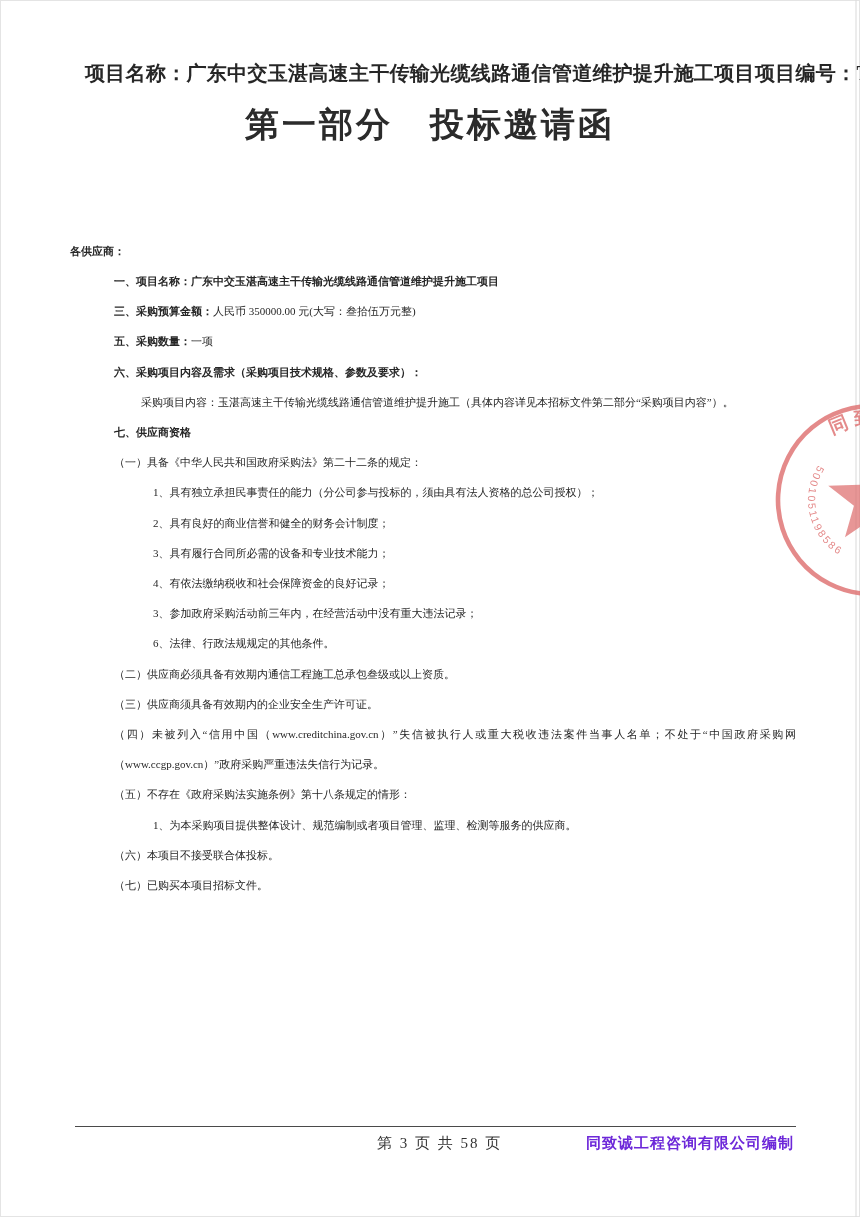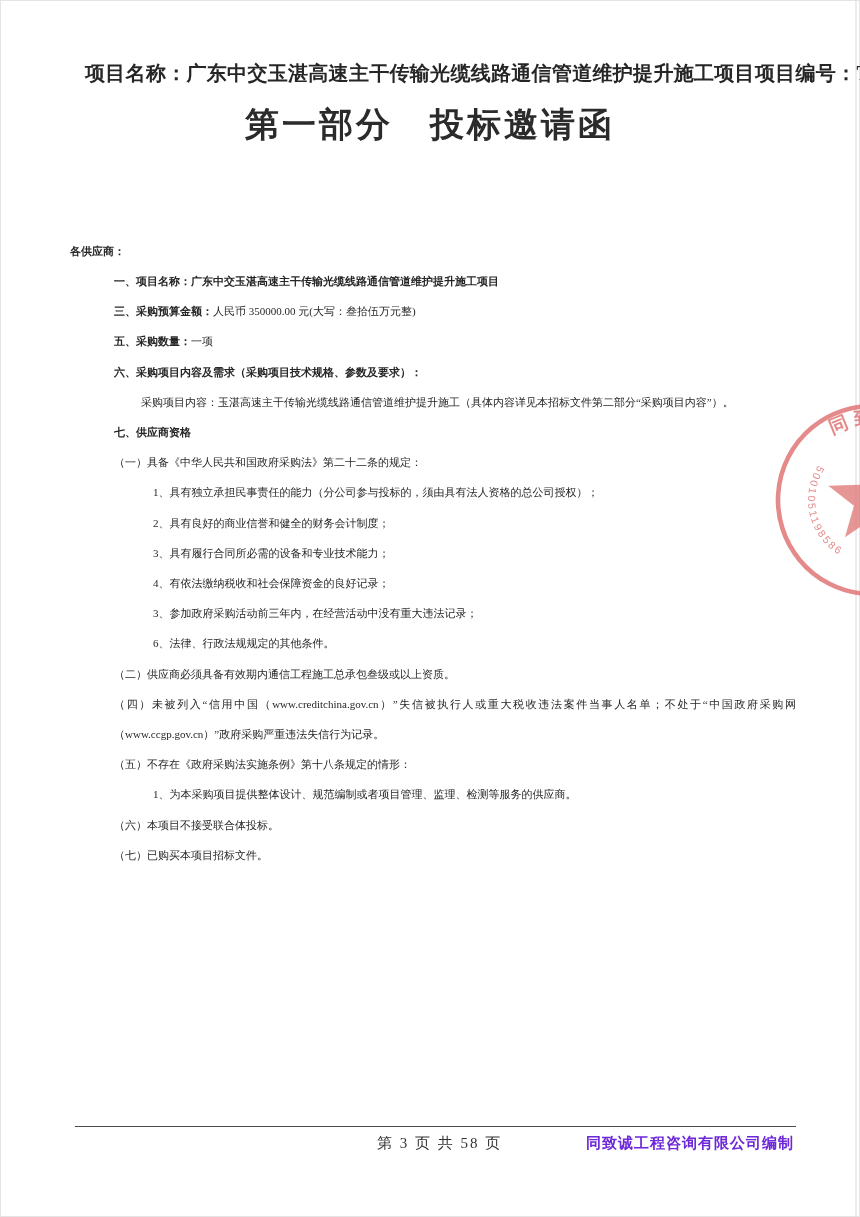--- a/index.html
+++ b/index.html
@@ -97,20 +97,21 @@
   <div class="line para-indent"><span class="lbl"></span><span>采购项目内容：玉湛高速主干传输光缆线路通信管道维护提升施工（具体内容详见本招标文件第二部分“采购项目内容”）。</span></div>
   <div class="line"><span class="lbl">七、供应商资格</span><span></span></div>
   <div class="line"><span class="lbl"></span><span>（一）具备《中华人民共和国政府采购法》第二十二条的规定：</span></div>
   <div class="line sub"><span class="lbl"></span><span>1、具有独立承担民事责任的能力（分公司参与投标的，须由具有法人资格的总公司授权）；</span></div>
   <div class="line sub"><span class="lbl"></span><span>2、具有良好的商业信誉和健全的财务会计制度；</span></div>
   <div class="line sub"><span class="lbl"></span><span>3、具有履行合同所必需的设备和专业技术能力；</span></div>
   <div class="line sub"><span class="lbl"></span><span>4、有依法缴纳税收和社会保障资金的良好记录；</span></div>
   <div class="line sub"><span class="lbl"></span><span>3、参加政府采购活动前三年内，在经营活动中没有重大违法记录；</span></div>
   <div class="line sub"><span class="lbl"></span><span>6、法律、行政法规规定的其他条件。</span></div>
   <div class="line"><span class="lbl"></span><span>（二）供应商必须具备有效期内通信工程施工总承包叁级或以上资质。</span></div>
+  <div class="line"><span class="lbl"></span><span>（三）供应商须具备有效期内的企业安全生产许可证。</span></div>
   <div class="line"><span class="lbl"></span><span>（四）未被列入“信用中国（www.creditchina.gov.cn）”失信被执行人或重大税收违法案件当事人名单；不处于“中国政府采购网（www.ccgp.gov.cn）”政府采购严重违法失信行为记录。</span></div>
   <div class="line"><span class="lbl"></span><span>（五）不存在《政府采购法实施条例》第十八条规定的情形：</span></div>
   <div class="line sub"><span class="lbl"></span><span>1、为本采购项目提供整体设计、规范编制或者项目管理、监理、检测等服务的供应商。</span></div>
   <div class="line"><span class="lbl"></span><span>（六）本项目不接受联合体投标。</span></div>
   <div class="line"><span class="lbl"></span><span>（七）已购买本项目招标文件。</span></div>
 </div>
 
 <svg class="seal" width="95" height="210" viewBox="0 0 95 210">
   <defs>
     <path id="sealNameArc" d="M 81 173.4 A 76 76 0 1 1 133 173.4" transform="translate(0,0)"></path>

